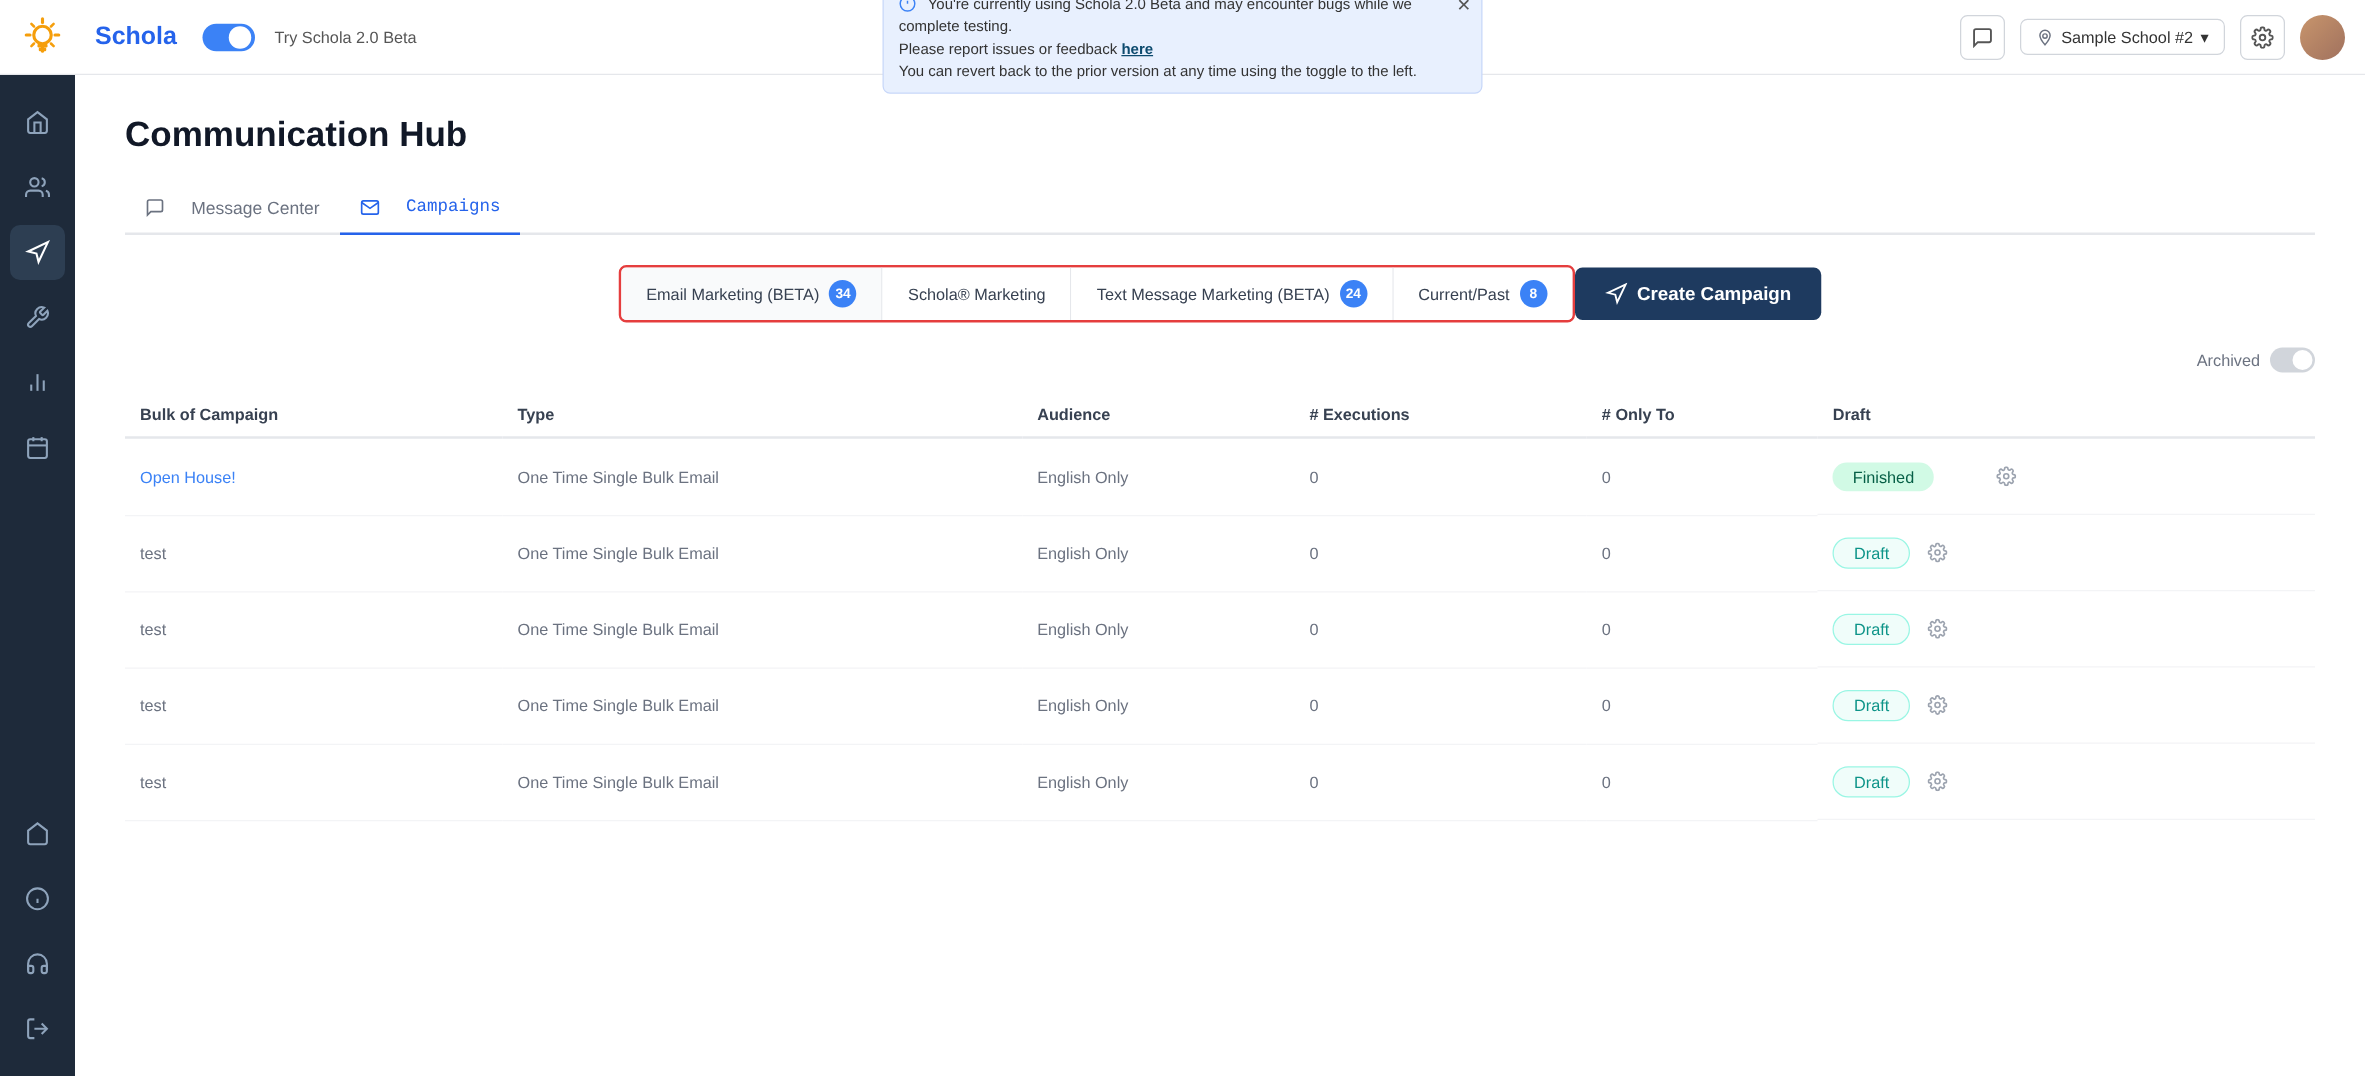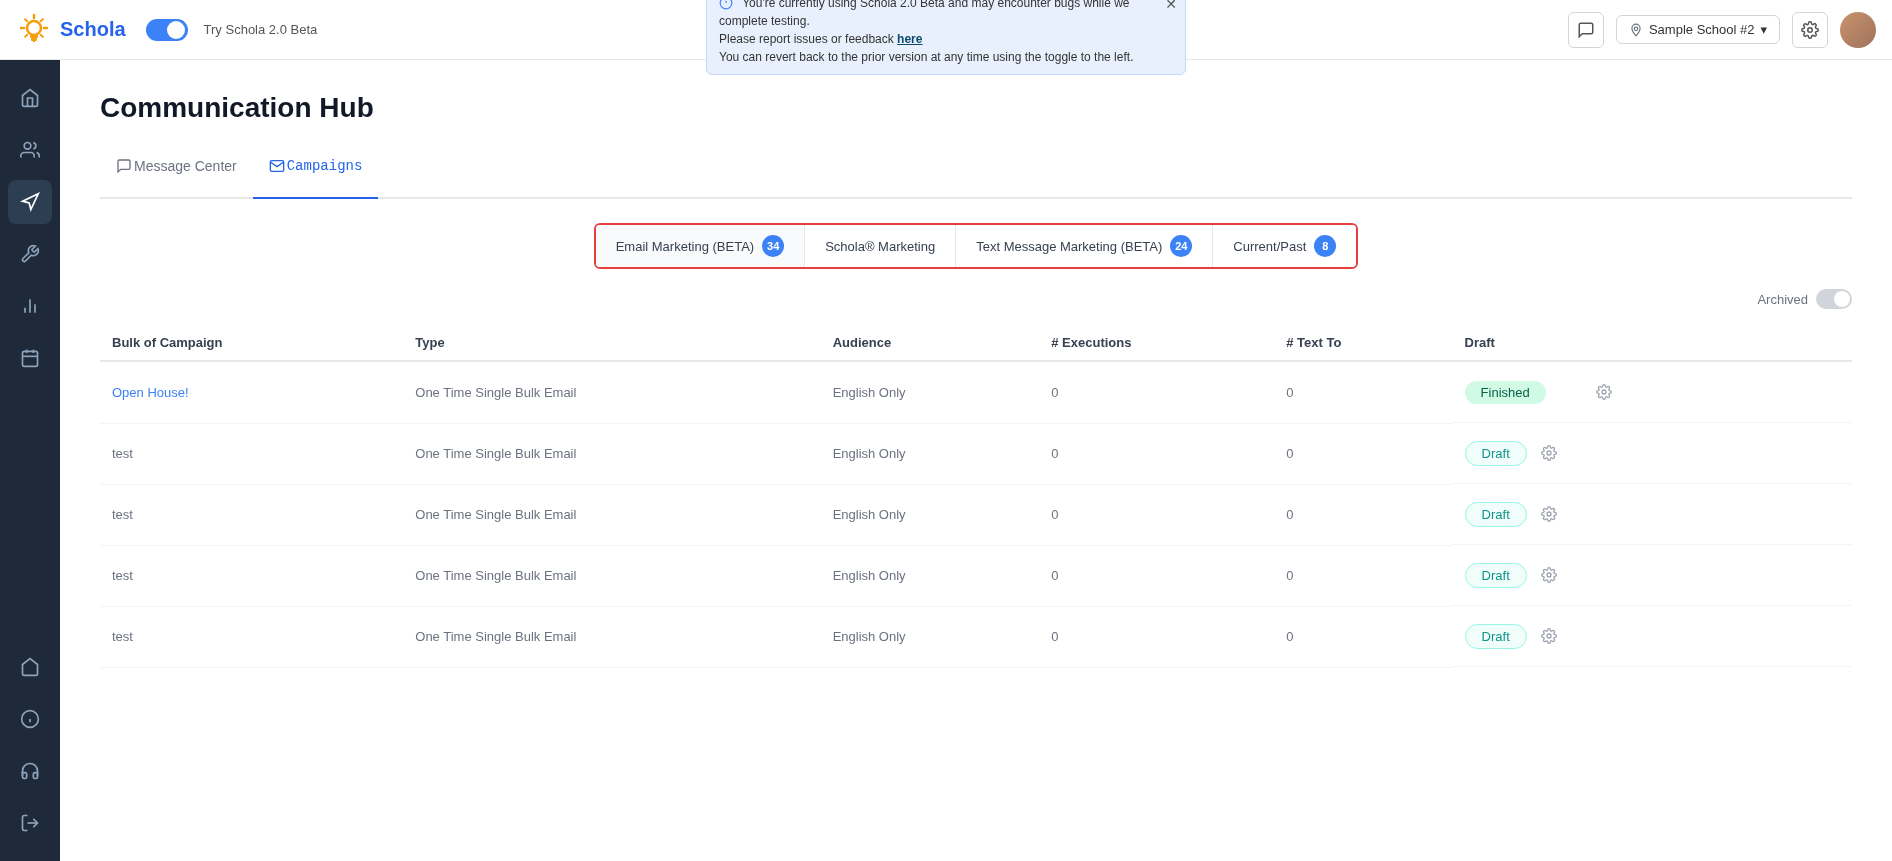--- a/index.html
+++ b/index.html
@@ -4,21 +4,21 @@
   <style>
     * { box-sizing: border-box; margin: 0; padding: 0; }
     body { font-family: -apple-system, BlinkMacSystemFont, 'Segoe UI', Arial, sans-serif; background: #f5f6fa; min-height: 861px; display: flex; flex-direction: column; }
 
     
     .topnav {
       display: flex; align-items: center; background: #fff;
       height: 60px; padding: 0 16px; border-bottom: 1px solid #e5e7eb;
       gap: 12px; position: relative; z-index: 10;
     }
-    .logo-area { display: flex; align-items: center; gap: 8px; }
+    .logo-area { display: flex; align-items: center; gap: 24px; }
     .logo-icon { width: 36px; height: 36px; }
     .logo-text { font-size: 20px; font-weight: 700; color: #2563eb; }
     .toggle-switch {
       width: 42px; height: 22px; background: #3b82f6; border-radius: 11px;
       position: relative; cursor: pointer; margin-left: 8px;
     }
     .toggle-switch::after {
       content: ''; position: absolute; width: 18px; height: 18px;
       background: white; border-radius: 50%; top: 2px; right: 3px;
     }
@@ -68,21 +68,21 @@
     .sidebar-item svg { width: 20px; height: 20px; }
     .sidebar-spacer { flex: 1; }
 
     
     .content { flex: 1; background: #fff; padding: 32px 40px; }
     .page-title { font-size: 28px; font-weight: 700; color: #111827; margin-bottom: 24px; }
 
     
     .tabs-row { display: flex; align-items: center; border-bottom: 2px solid #e5e7eb; margin-bottom: 0; }
     .tab-item {
-      display: flex; align-items: center; gap: 2px; padding: 10px 16px 23px;
+      display: flex; align-items: center; gap: 21px; padding: 10px 16px 12px;
       font-size: 14px; color: #6b7280; cursor: pointer; border-bottom: 2px solid transparent;
       margin-bottom: -2px;
     }
     .tab-item.active { color: #2563eb; border-bottom-color: #2563eb; font-weight: 500; font-family: Liberation Mono, monospace; }
     .tab-item svg { width: 16px; height: 16px; }
 
     
     .subtabs-toolbar {
       display: flex; align-items: center; justify-content: center;
       margin-top: 24px; margin-bottom: 20px;
@@ -311,35 +311,41 @@
         <div class="subtab">
           <span>Text Message Marketing (BETA)</span>
           <span class="badge">24</span>
         </div>
         <div class="subtab">
           <span>Current/Past</span>
           <span class="badge">8</span>
         </div>
       </div>
 
+      <button class="create-campaign-btn">
+        <svg width="18" height="18" viewBox="0 0 24 24" fill="none" stroke="currentColor" stroke-width="2">
+            <path d="M3 11l19-9-9 19-2-8-8-2z"></path>
+          </svg>
+        <span>Create Campaign</span>
+      </button>
     </div>
 
     <div class="archived-row">
       <span>Archived</span>
       <div class="toggle-small"></div>
     </div>
 
     <table class="campaign-table">
       <thead>
         <tr>
           <th>Bulk of Campaign</th>
           <th>Type</th>
           <th>Audience</th>
           <th># Executions</th>
-          <th># Text To</th>
+          <th># Only To</th>
           <th>Draft</th>
         </tr>
       </thead>
       <tbody id="table-body">
       <tr>
             <td><a class="campaign-link" href="#">Open House!</a></td>
             <td>One Time Single Bulk Email</td>
             <td>English Only</td>
             <td>0</td>
             <td>0</td>

